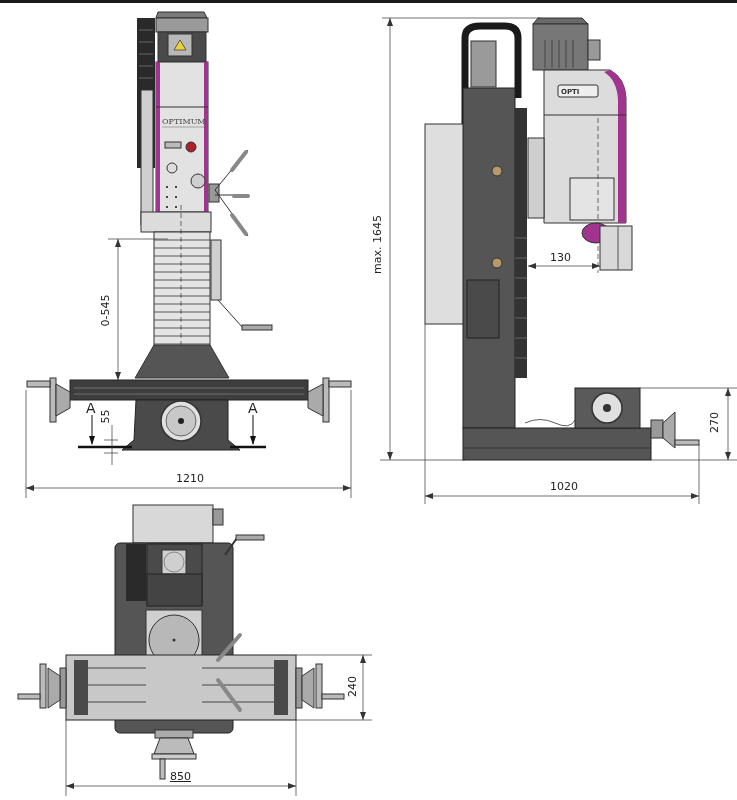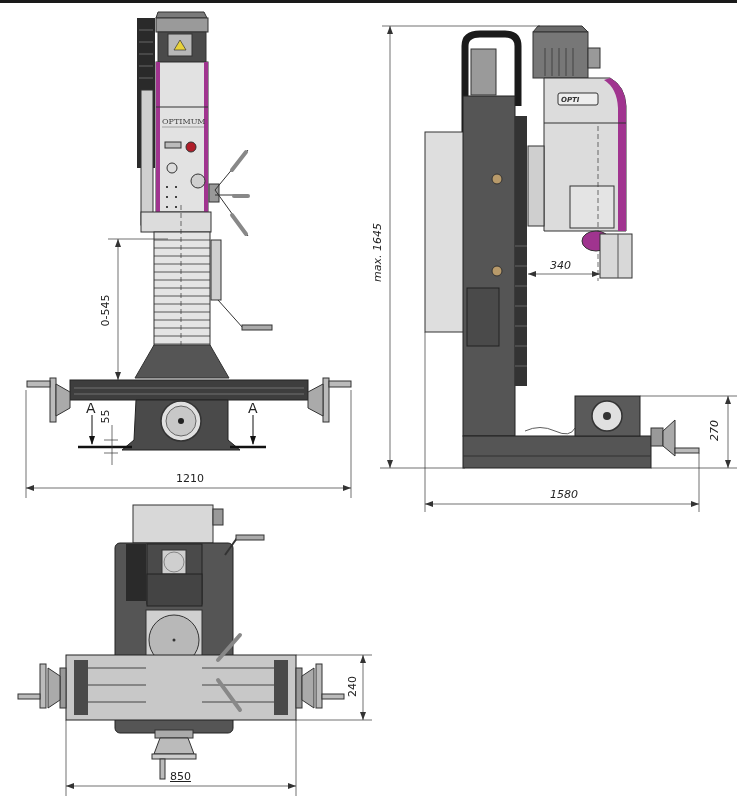--- a/index.html
+++ b/index.html
@@ -133,21 +133,21 @@
     <path d="M26 485 L18 488 L26 491 Z" fill="#333"></path>
     <path d="M335 485 L343 488 L335 491 Z" fill="#333"></path>
   </svg>
   <div class="lbl" style="left:168px;top:472px;">1210</div>
   <div class="lbl rot" style="left:82px;top:304px;">0-545</div>
   <div class="lbl rot" style="left:90px;top:410px;">55</div>
   <div class="lbl" style="left:78px;top:400px;font-size:14px;">A</div>
   <div class="lbl" style="left:240px;top:400px;font-size:14px;">A</div>
 </div>
 
-<div class="view" style="left:370px;top:16px;width:367px;height:500px;font-style:italic;">
+<div class="view" style="left:370px;top:8px;width:367px;height:500px;">
   <svg width="367" height="500" viewBox="0 0 367 500">
 
     <path d="M95 240 L95 30 Q95 18 110 18 L135 18 Q148 18 148 30 L148 90" fill="none" stroke="#1a1a1a" stroke-width="7"></path>
     <rect x="101" y="33" width="25" height="46" fill="#9a9a9a" stroke="#333"></rect>
 
     <rect x="55" y="116" width="40" height="200" fill="#dedede" stroke="#333"></rect>
 
     <rect x="93" y="80" width="52" height="340" fill="#555" stroke="#222"></rect>
     <rect x="97" y="272" width="32" height="58" fill="#4a4a4a" stroke="#222"></rect>
     <circle cx="127" cy="163" r="5" fill="#b89a6a" stroke="#333"></circle>
@@ -216,22 +216,22 @@
     <path d="M63 485 L55 488 L63 491 Z" fill="#333"></path>
     <path d="M321 485 L329 488 L321 491 Z" fill="#333"></path>
 
     <line x1="270" y1="380" x2="367" y2="380" stroke="#333" stroke-width="0.7"></line>
     <line x1="281" y1="452" x2="367" y2="452" stroke="#333" stroke-width="0.7"></line>
     <line x1="358" y1="380" x2="358" y2="452" stroke="#333" stroke-width="0.7"></line>
     <path d="M355 388 L358 380 L361 388 Z" fill="#333"></path>
     <path d="M355 444 L358 452 L361 444 Z" fill="#333"></path>
   </svg>
   <div class="lbl rot" style="left:-22px;top:230px;">max. 1645</div>
-  <div class="lbl" style="left:180px;top:243px;">340</div>
-  <div class="lbl" style="left:180px;top:472px;">1580</div>
+  <div class="lbl" style="left:180px;top:243px;">130</div>
+  <div class="lbl" style="left:180px;top:472px;">1020</div>
   <div class="lbl rot" style="left:334px;top:408px;">270</div>
 </div>
 
 <div class="view" style="left:0;top:500px;width:380px;height:300px;">
   <svg width="380" height="300" viewBox="0 0 380 300">
 
     <rect x="133" y="5" width="80" height="38" fill="#d8d8d8" stroke="#333"></rect>
     <rect x="213" y="9" width="10" height="16" fill="#999" stroke="#333"></rect>
 
     <rect x="115" y="43" width="118" height="190" rx="5" fill="#555" stroke="#222"></rect>

